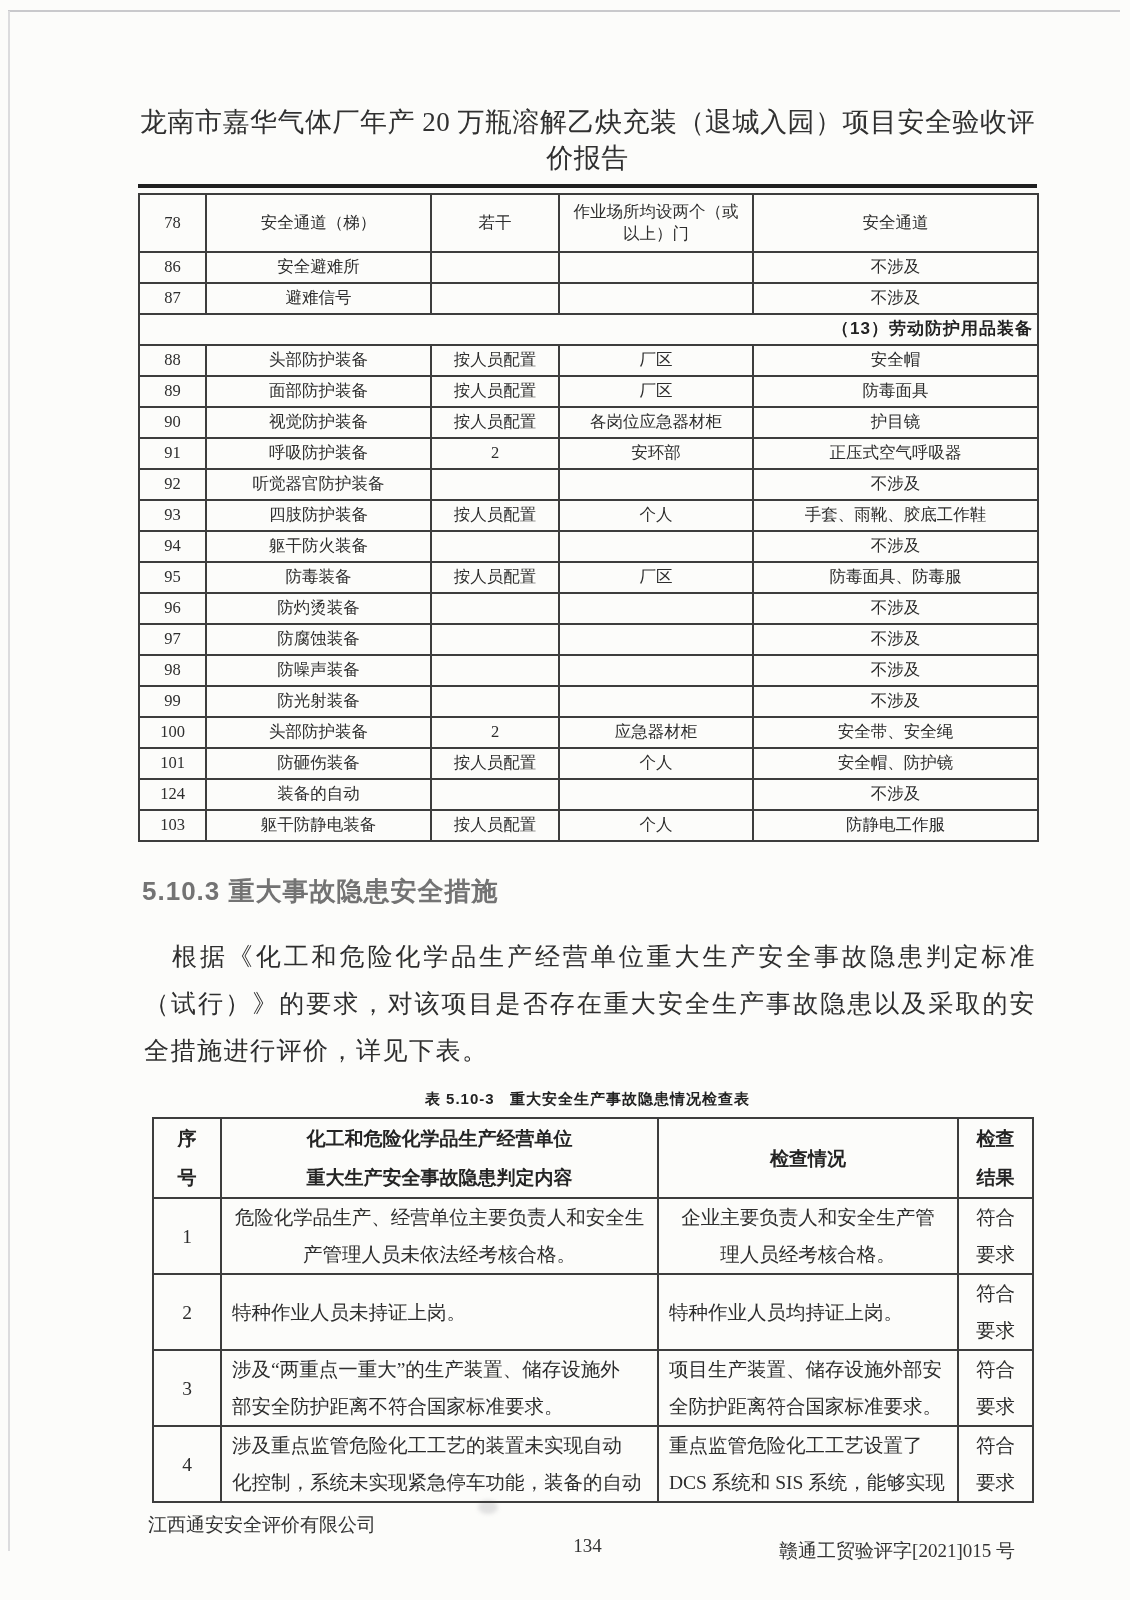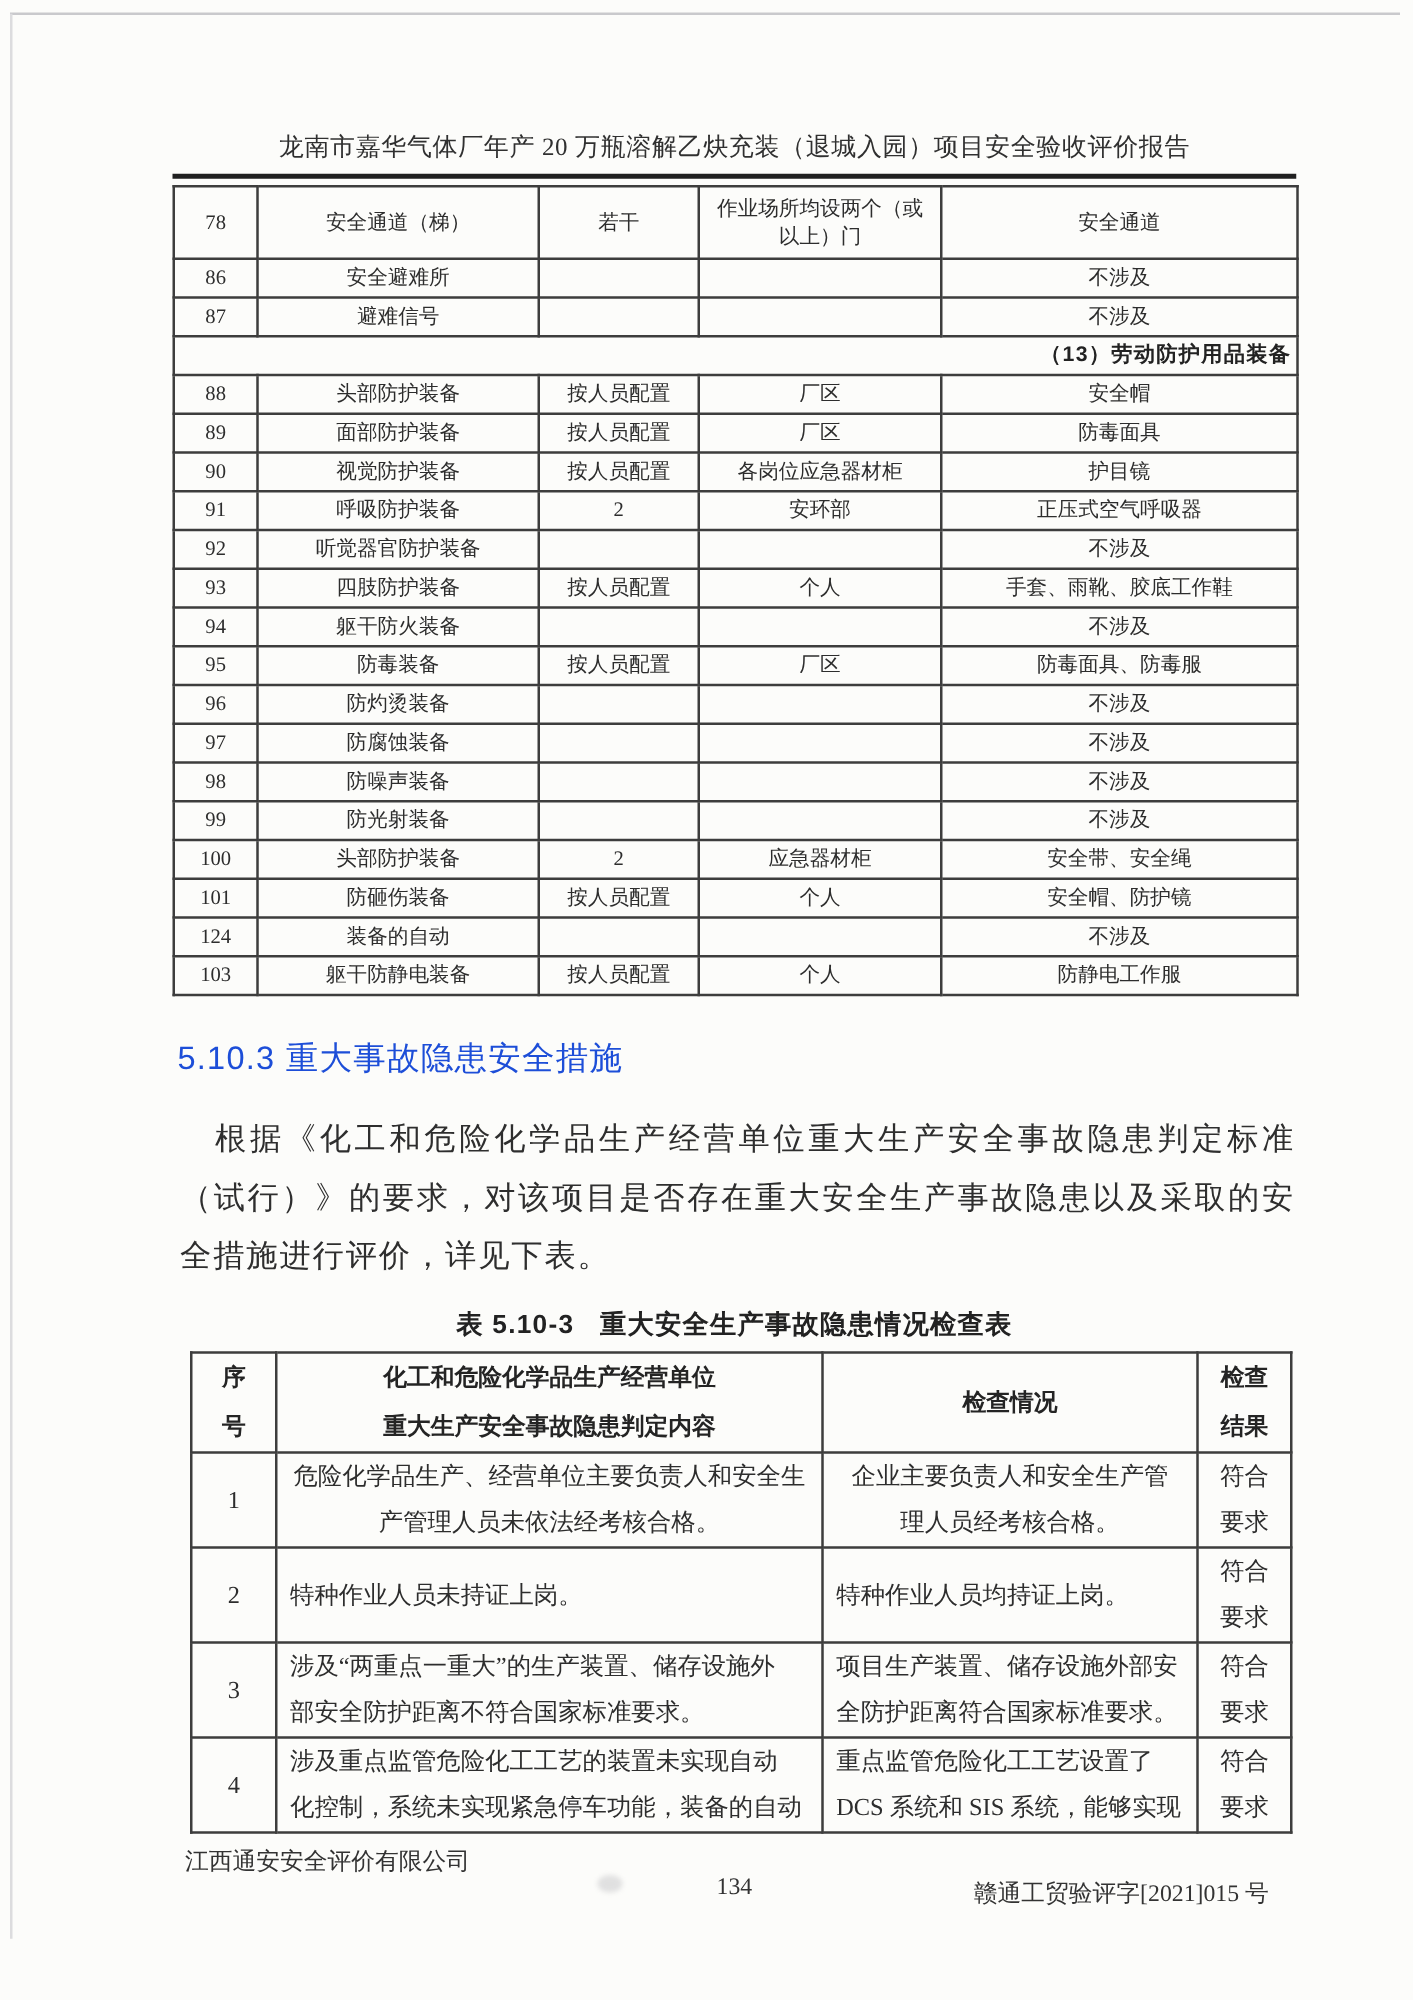--- a/index.html
+++ b/index.html
@@ -9,52 +9,52 @@
     font-family:"Liberation Serif","DejaVu Serif",serif;
   }
   
   .edge-top{position:absolute;left:8px;top:10px;width:1112px;height:2px;background:#c9c9cc;}
   .edge-left{position:absolute;left:8px;top:11px;width:2px;height:1540px;background:#dcdcde;}
   .smudge{position:absolute;left:478px;top:1500px;width:20px;height:14px;border-radius:50%;
     background:#9a9aa0;opacity:.28;filter:blur(2px);}
 
   .content{position:absolute;left:138px;top:0;width:899px;}
 
-  .header-title{margin-top:104px;text-align:center;font-size:20px;letter-spacing:.5px;color:#303030;}
+  .header-title{margin-top:104px;text-align:center;font-size:27px;letter-spacing:.5px;color:#303030;}
   .thick-rule{margin-top:8px;height:4px;background:#202020;}
 
   table{border-collapse:collapse;table-layout:fixed;}
   td,th{box-sizing:border-box;overflow:hidden;}
 
   
   .equip{margin-top:5px;width:899px;font-size:16.5px;}
   .equip td{
     border:2px solid #3d3d3d;text-align:center;vertical-align:middle;
     height:31px;line-height:1.35;white-space:pre-line;padding:0 4px;color:#2d2d2d;
   }
   .equip tbody tr:first-child td{height:58px;}
   .equip td.section-cell{
     font-weight:bold;font-family:"Liberation Sans","DejaVu Sans",sans-serif;
     font-size:17px;letter-spacing:1px;color:#222;text-align:right;
   }
 
   
   .heading{
     margin:32px 0 0 4px;font-family:"Liberation Sans","DejaVu Sans",sans-serif;
-    font-weight:normal;font-size:26px;letter-spacing:1px;color:#1d4ed8;
+    font-weight:bold;font-size:26px;letter-spacing:1px;color:#737373;
   }
   .para{
     margin:24px 0 0 6px;width:892px;font-size:25px;line-height:47px;
     letter-spacing:1.5px;text-align:justify;text-indent:28px;color:#2e2e2e;
   }
 
   
   .table-title{
     margin-top:16px;text-align:center;font-family:"Liberation Sans","DejaVu Sans",sans-serif;
-    font-weight:bold;font-size:21px;letter-spacing:1px;color:#222;white-space:pre;
+    font-weight:bold;font-size:15px;letter-spacing:1px;color:#222;white-space:pre;
   }
   .hazard{margin:8px 0 0 14px;width:880px;font-size:19.5px;}
   .hazard th,.hazard td{border:2px solid #3d3d3d;vertical-align:middle;white-space:pre-line;}
   .hazard th{
     font-family:"Liberation Sans","DejaVu Sans",sans-serif;font-weight:bold;font-size:19px;
     line-height:39px;height:78px;text-align:center;padding:0 6px;color:#242424;
   }
   .hazard td{line-height:37px;padding:0 10px;color:#2d2d2d;}
   .hazard td:first-child,.hazard td:last-child{text-align:center;padding:0 6px;}
   .hazard td:nth-child(2),.hazard td:nth-child(3){text-align:left;}

